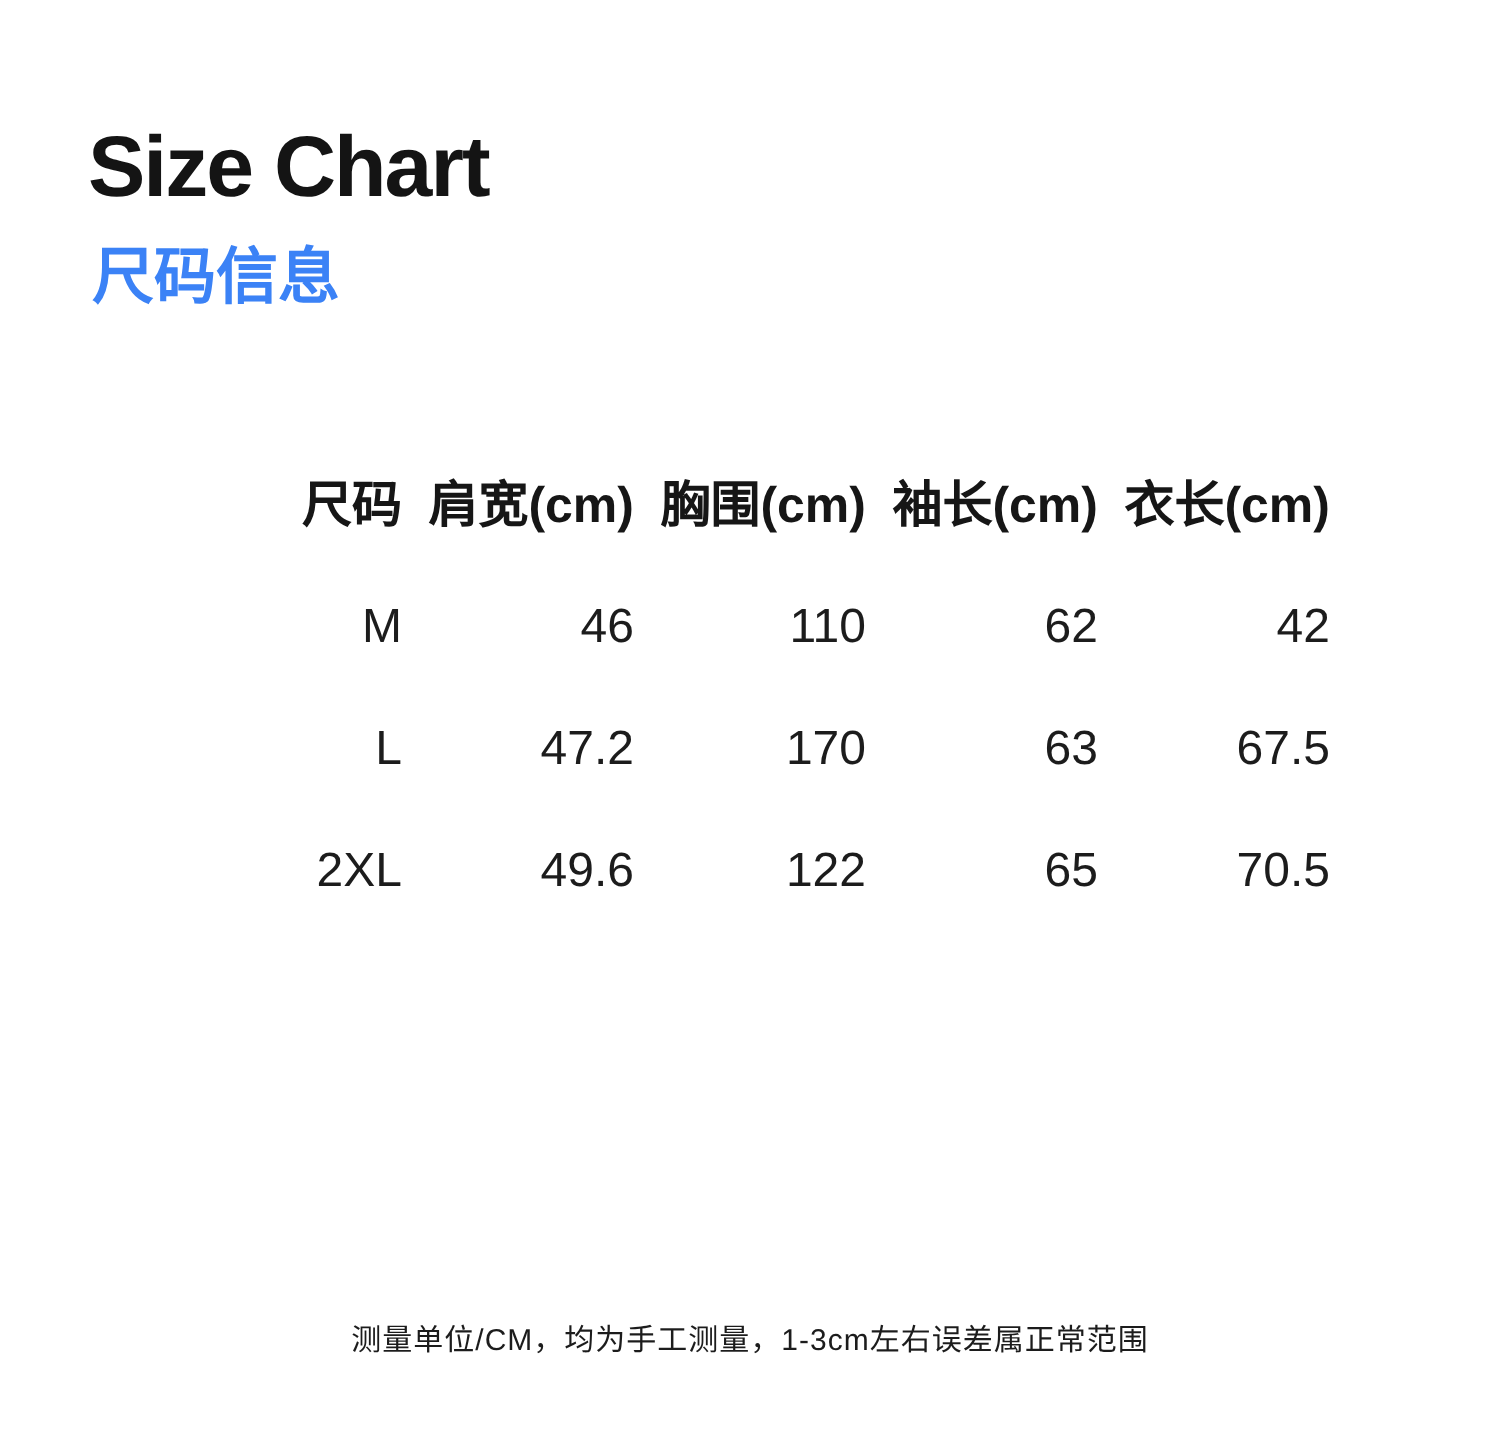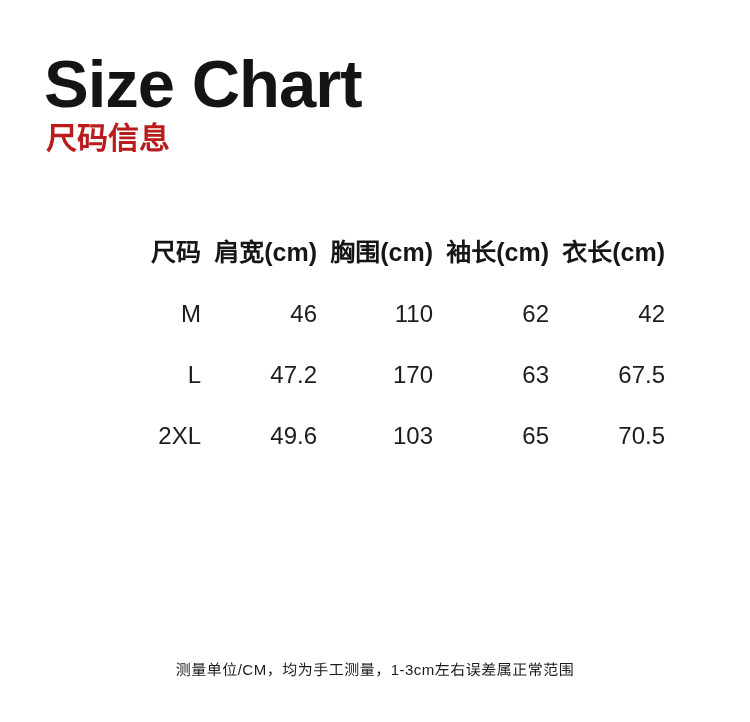--- a/index.html
+++ b/index.html
@@ -13,36 +13,36 @@
     font-family: "Liberation Sans", sans-serif;
     color: #1a1a1a;
     position: relative;
     overflow: hidden;
   }
   .page-title {
     position: absolute;
     left: 44px;
     top: 52px;
     margin: 0;
-    font-size: 67px;
+    font-size: 43px;
     line-height: 64px;
     font-weight: 800;
     letter-spacing: -1px;
     color: #141414;
     white-space: nowrap;
   }
   .page-subtitle {
     position: absolute;
     left: 46px;
     top: 121px;
     margin: 0;
     font-size: 31px;
     line-height: 36px;
     font-weight: 700;
-    color: #b91c1c;
+    color: #3b82f6;
     white-space: nowrap;
   }
   table.size-table {
     position: absolute;
     left: 85px;
     top: 217px;
     width: 580px;
     border-collapse: collapse;
     table-layout: fixed;
   }
@@ -106,20 +106,20 @@
     <tr>
       <td>L</td>
       <td>47.2</td>
       <td>170</td>
       <td>63</td>
       <td>67.5</td>
     </tr>
     <tr>
       <td>2XL</td>
       <td>49.6</td>
-      <td>103</td>
+      <td>122</td>
       <td>65</td>
       <td>70.5</td>
     </tr>
   </tbody>
 </table>
 
 <div class="footer-note">测量单位/CM，均为手工测量，1-3cm左右误差属正常范围</div>
 
 </body></html>

